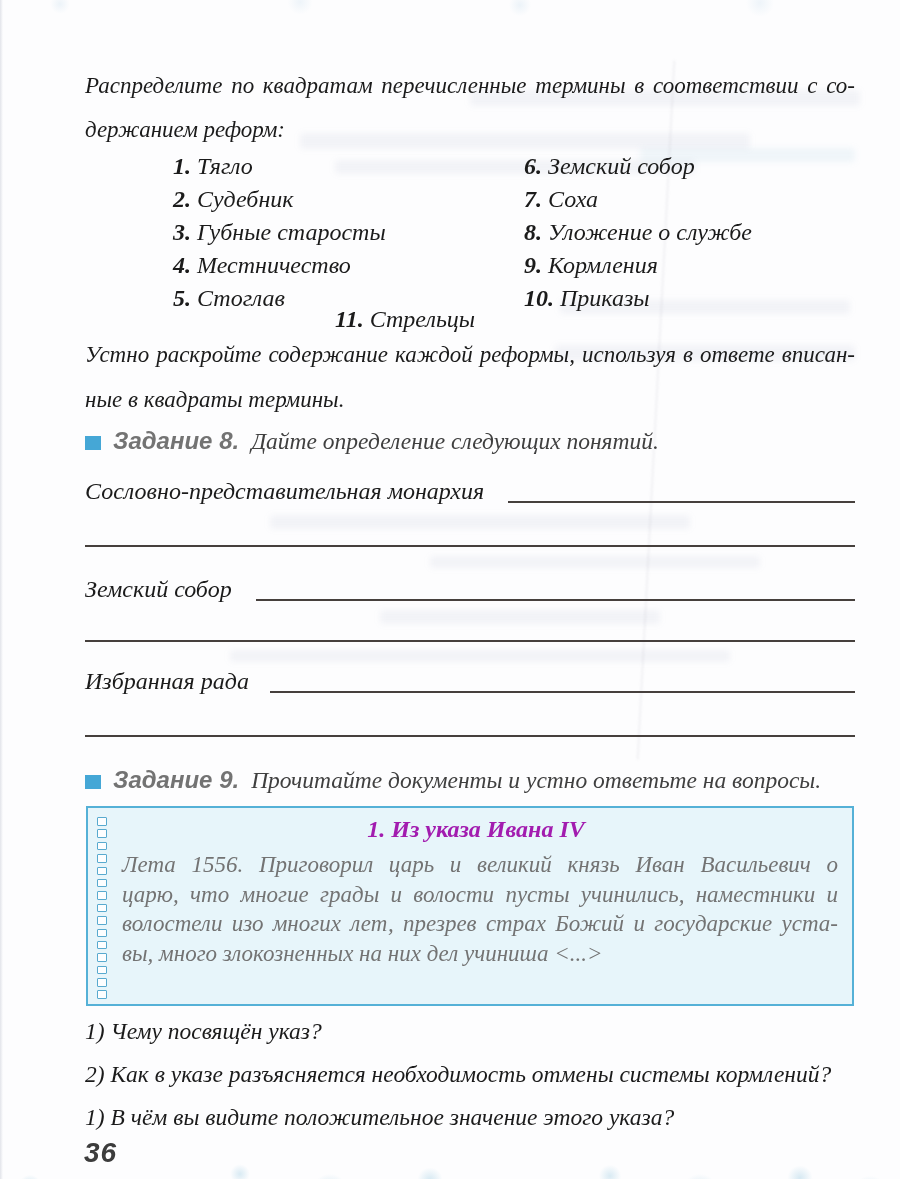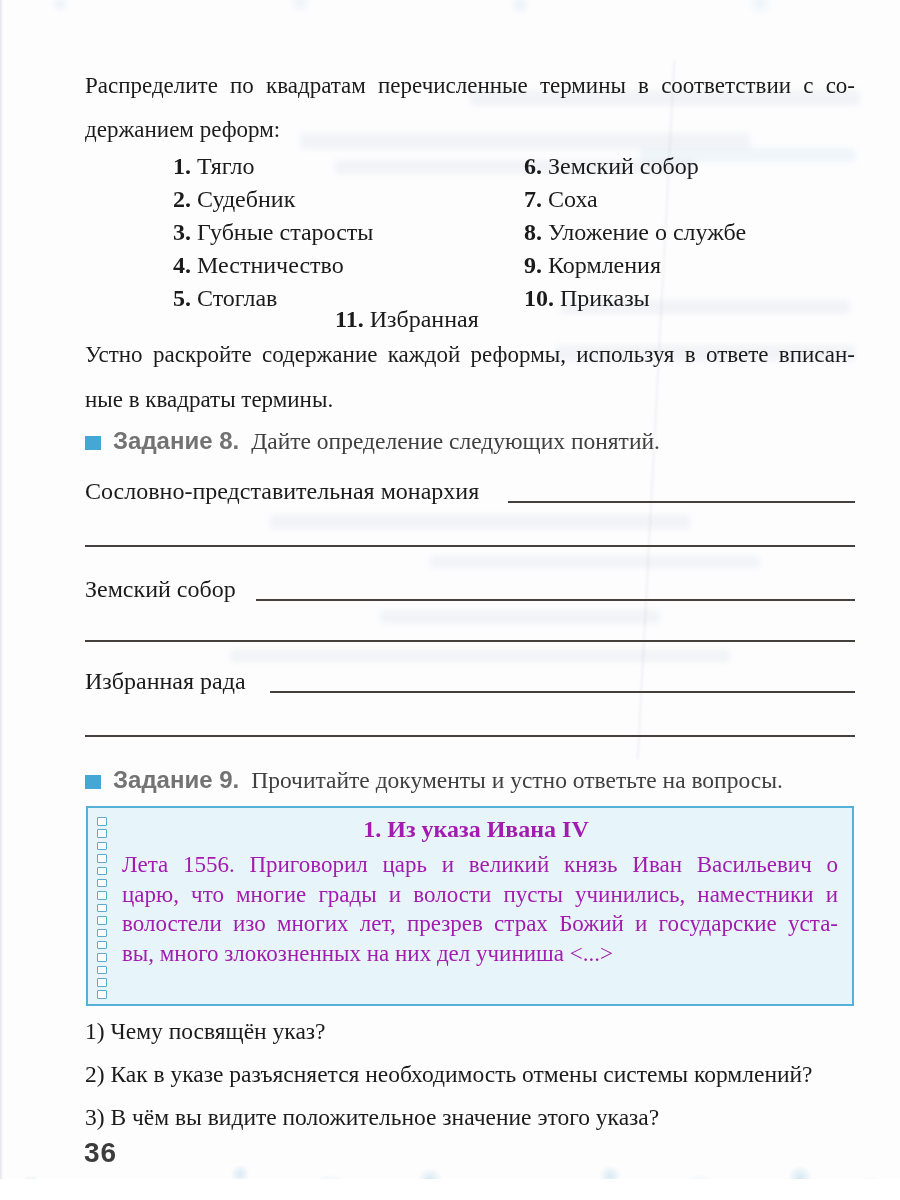--- a/index.html
+++ b/index.html
@@ -1,20 +1,21 @@
 <!DOCTYPE html>
 <html lang="ru"><head>
 <meta charset="utf-8">
 <style>
   html,body{margin:0;padding:0;background:#ffffff;}
   .page{
     position:relative;width:900px;height:1179px;overflow:hidden;
     background:#fdfdfe;
     font-family:"Liberation Serif","DejaVu Serif",serif;
     color:#1b1b1b;
+    font-style:italic;
   }
   
   .scan-edge{position:absolute;left:0;top:0;width:3px;height:1200px;
     background:linear-gradient(to right,#e2e4ea,rgba(255,255,255,0));}
   .ghost{position:absolute;background:rgba(100,120,150,0.07);filter:blur(3px);border-radius:3px;}
   .ghost.blue{background:rgba(120,180,205,0.10);}
   .speckles-top{position:absolute;left:0;top:0;width:900px;height:16px;
     background:
       radial-gradient(circle 14px at 60px 4px, rgba(170,205,228,.20), transparent 70%),
       radial-gradient(circle 18px at 300px 2px, rgba(170,205,228,.18), transparent 70%),
@@ -69,21 +70,21 @@
   .fA{left:85px;top:545px;width:770px;}
   .fB{left:85px;top:640px;width:770px;}
   .fC{left:85px;top:735px;width:770px;}
 
   .docbox{left:86px;top:806px;width:768px;height:200px;box-sizing:border-box;
     border:2px solid #55b1d7;background:#e7f5fa;}
   .sq-col{position:absolute;left:9px;top:9px;}
   .sq{box-sizing:border-box;width:10px;height:8.5px;border:1.5px solid #58aacf;
     background:#fdfeff;margin-bottom:3.9px;border-radius:1px;}
   .doc-title{margin:8px 20px 0 32px;text-align:center;font-weight:bold;font-size:24px;color:#a21caf;}
-  .doc-body{margin:7px 14px 0 34px;font-size:23px;line-height:29.5px;color:#a21caf;}
+  .doc-body{margin:7px 14px 0 34px;font-size:23px;line-height:29.5px;color:#737373;}
   .doc-line.jl{text-align:justify;text-align-last:justify;}
 
   .questions{left:85px;top:1019px;width:775px;}
   .question{font-size:23.5px;line-height:24px;margin-bottom:19px;}
 
   .page-num{left:84px;top:1137px;font-family:"Liberation Sans","DejaVu Sans",sans-serif;
     font-weight:bold;font-size:28px;color:#3c3c3c;letter-spacing:1px;}
 </style>
 </head>
 <body>
@@ -120,21 +121,21 @@
     </div>
   <div class="abs terms terms-right">
       <div class="term-item"><span class="num">6.</span><span> Земский собор</span></div>
       <div class="term-item"><span class="num">7.</span><span> Соха</span></div>
       <div class="term-item"><span class="num">8.</span><span> Уложение о службе</span></div>
       <div class="term-item"><span class="num">9.</span><span> Кормления</span></div>
       <div class="term-item"><span class="num">10.</span><span> Приказы</span></div>
     </div>
   <div class="abs term11">
     <span class="num">11.</span>
-    <span>Избранная</span>
+    <span>Стрельцы</span>
   </div>
 
   <div class="abs followup serif23">
     <div class="jl">Устно раскройте содержание каждой реформы, используя в ответе вписан-</div>
     <div>ные в квадраты термины.</div>
   </div>
 
   <div class="abs task task8">
     <span class="bullet"></span><span class="tlabel">Задание 8.</span><span class="ttext">Дайте определение следующих понятий.</span>
   </div>
@@ -178,19 +179,19 @@
         <div class="doc-line jl">Лета 1556. Приговорил царь и великий князь Иван Васильевич о</div>
         <div class="doc-line jl">царю, что многие грады и волости пусты учинились, наместники и</div>
         <div class="doc-line jl">волостели изо многих лет, презрев страх Божий и государские уста-</div>
         <div class="doc-line">вы, много злокозненных на них дел учиниша &lt;...&gt;</div>
       </div>
   </div>
 
   <div class="abs questions">
       <div class="question">1) Чему посвящён указ?</div>
       <div class="question">2) Как в указе разъясняется необходимость отмены системы кормлений?</div>
-      <div class="question">3) В чём вы видите положительное значение этого указа?</div>
+      <div class="question">1) В чём вы видите положительное значение этого указа?</div>
     </div>
 
   <div class="abs page-num">36</div>
 
   <div class="speckles-bottom"></div>
 </div>
 
 </body></html>

